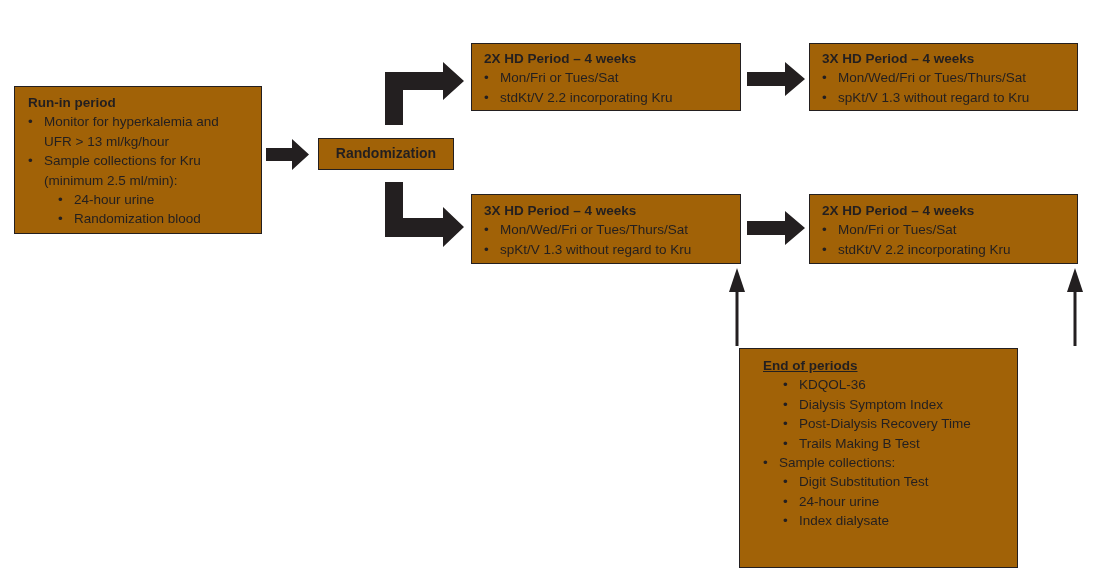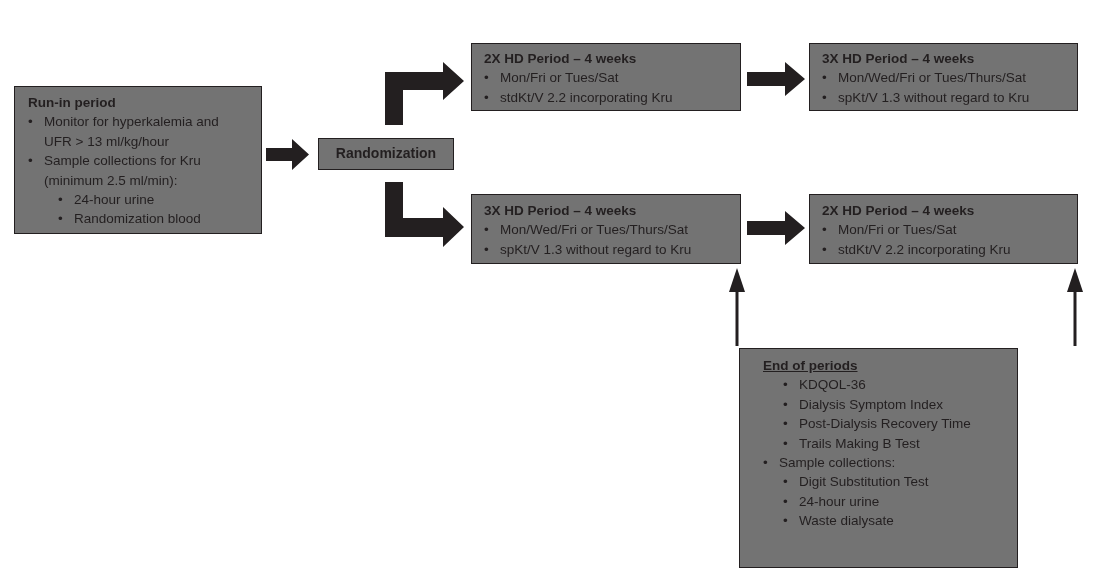--- a/index.html
+++ b/index.html
@@ -10,21 +10,21 @@
     font-size: 13.5px; line-height: 19.4px;
     overflow: hidden;
   }
   .overlay {
     position: absolute; left: 0; top: 0; width: 1105px; height: 584px;
     pointer-events: none;
   }
   .arrow { fill: #231f20; }
   .thinshaft { stroke: #231f20; stroke-width: 3px; }
   .dbox {
-    position: absolute; border: 1.6px solid #231f20; background: #737373;
+    position: absolute; border: 1.6px solid #231f20; background: #a16207;
     box-sizing: border-box;
   }
   .btitle { font-weight: bold; }
   .btitle.u { text-decoration: underline; }
   .li { display: flex; }
   .li::before { content: "\2022"; width: 16px; flex: none; }
   .li.cont::before { content: ""; }
   #box-runin .li.l2 { margin-left: 30px; }
   #box-end .li.l2 { margin-left: 20px; }
 
@@ -150,15 +150,15 @@
   <div class="li l1">
       <span>Sample collections:</span>
     </div>
   <div class="li l2">
       <span>Digit Substitution Test</span>
     </div>
   <div class="li l2">
       <span>24-hour urine</span>
     </div>
   <div class="li l2">
-      <span>Waste dialysate</span>
+      <span>Index dialysate</span>
     </div>
 </div>
 
 </body></html>

